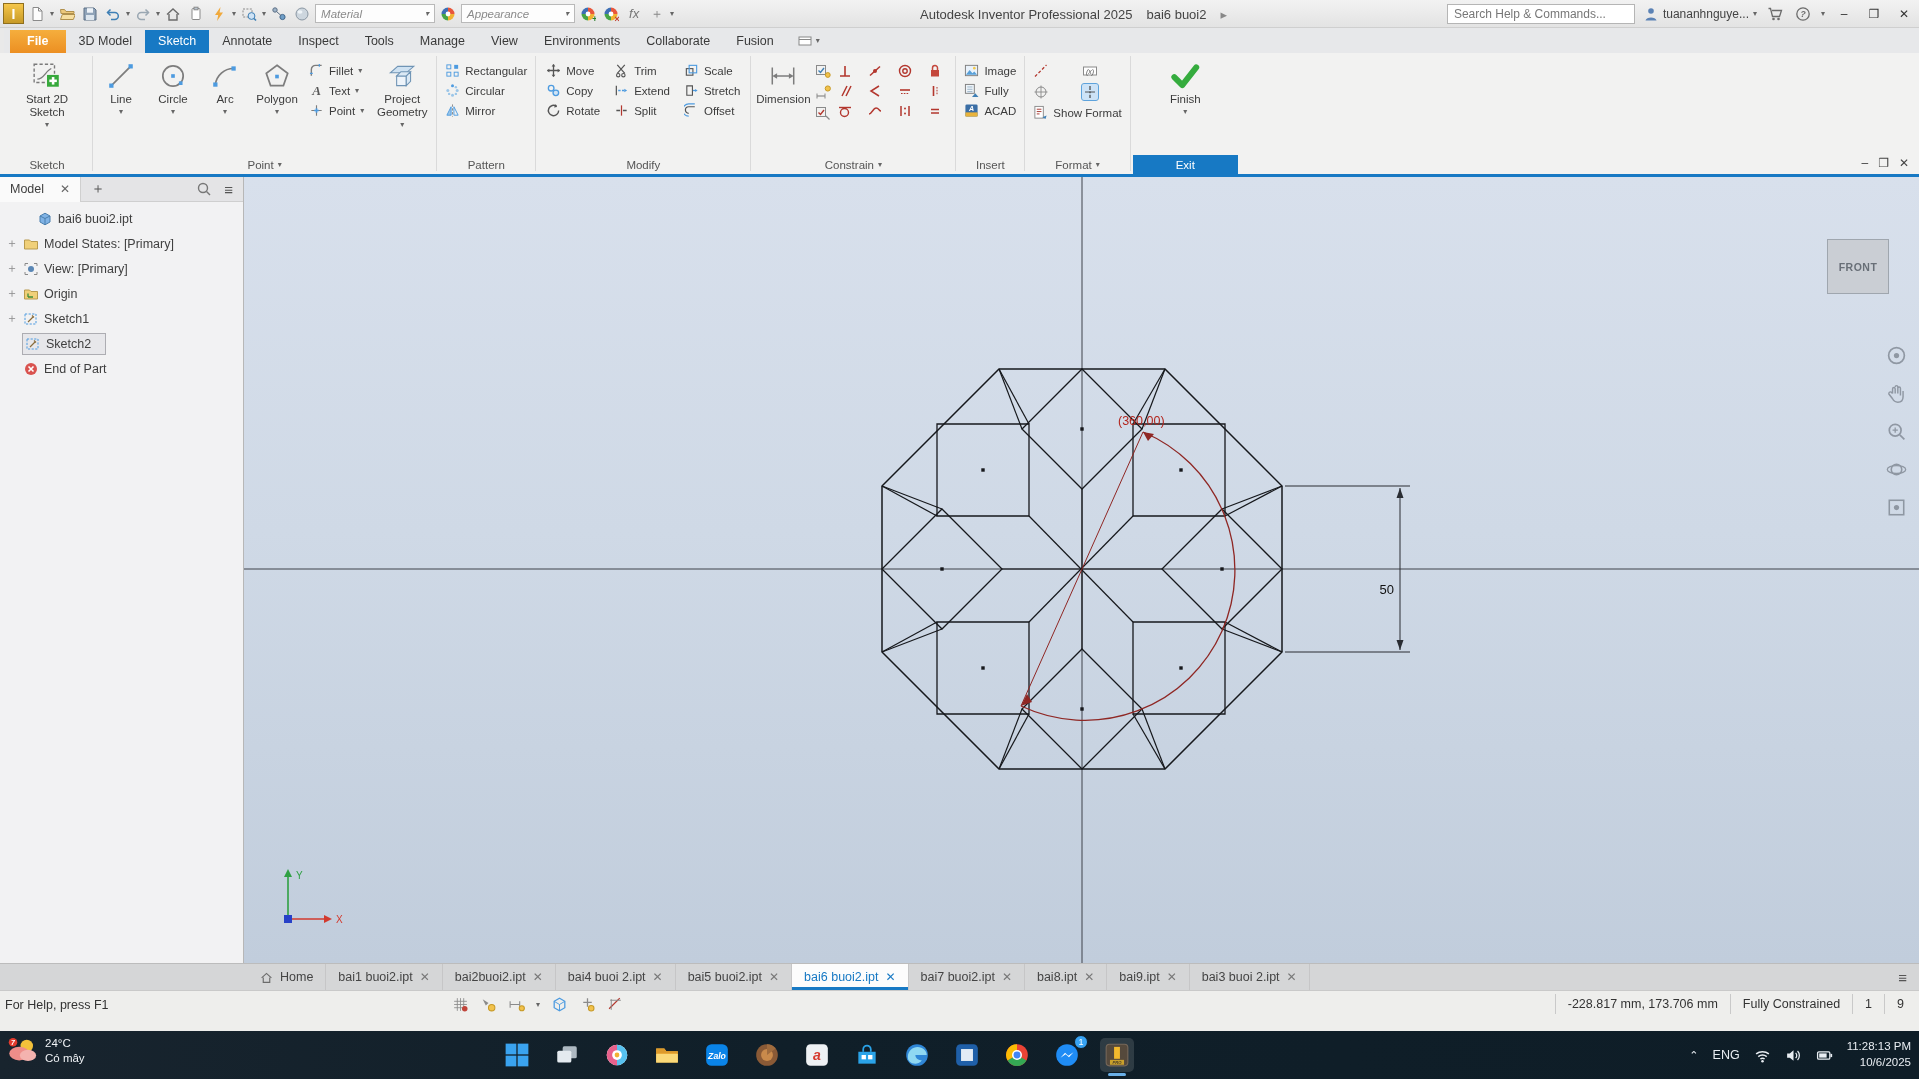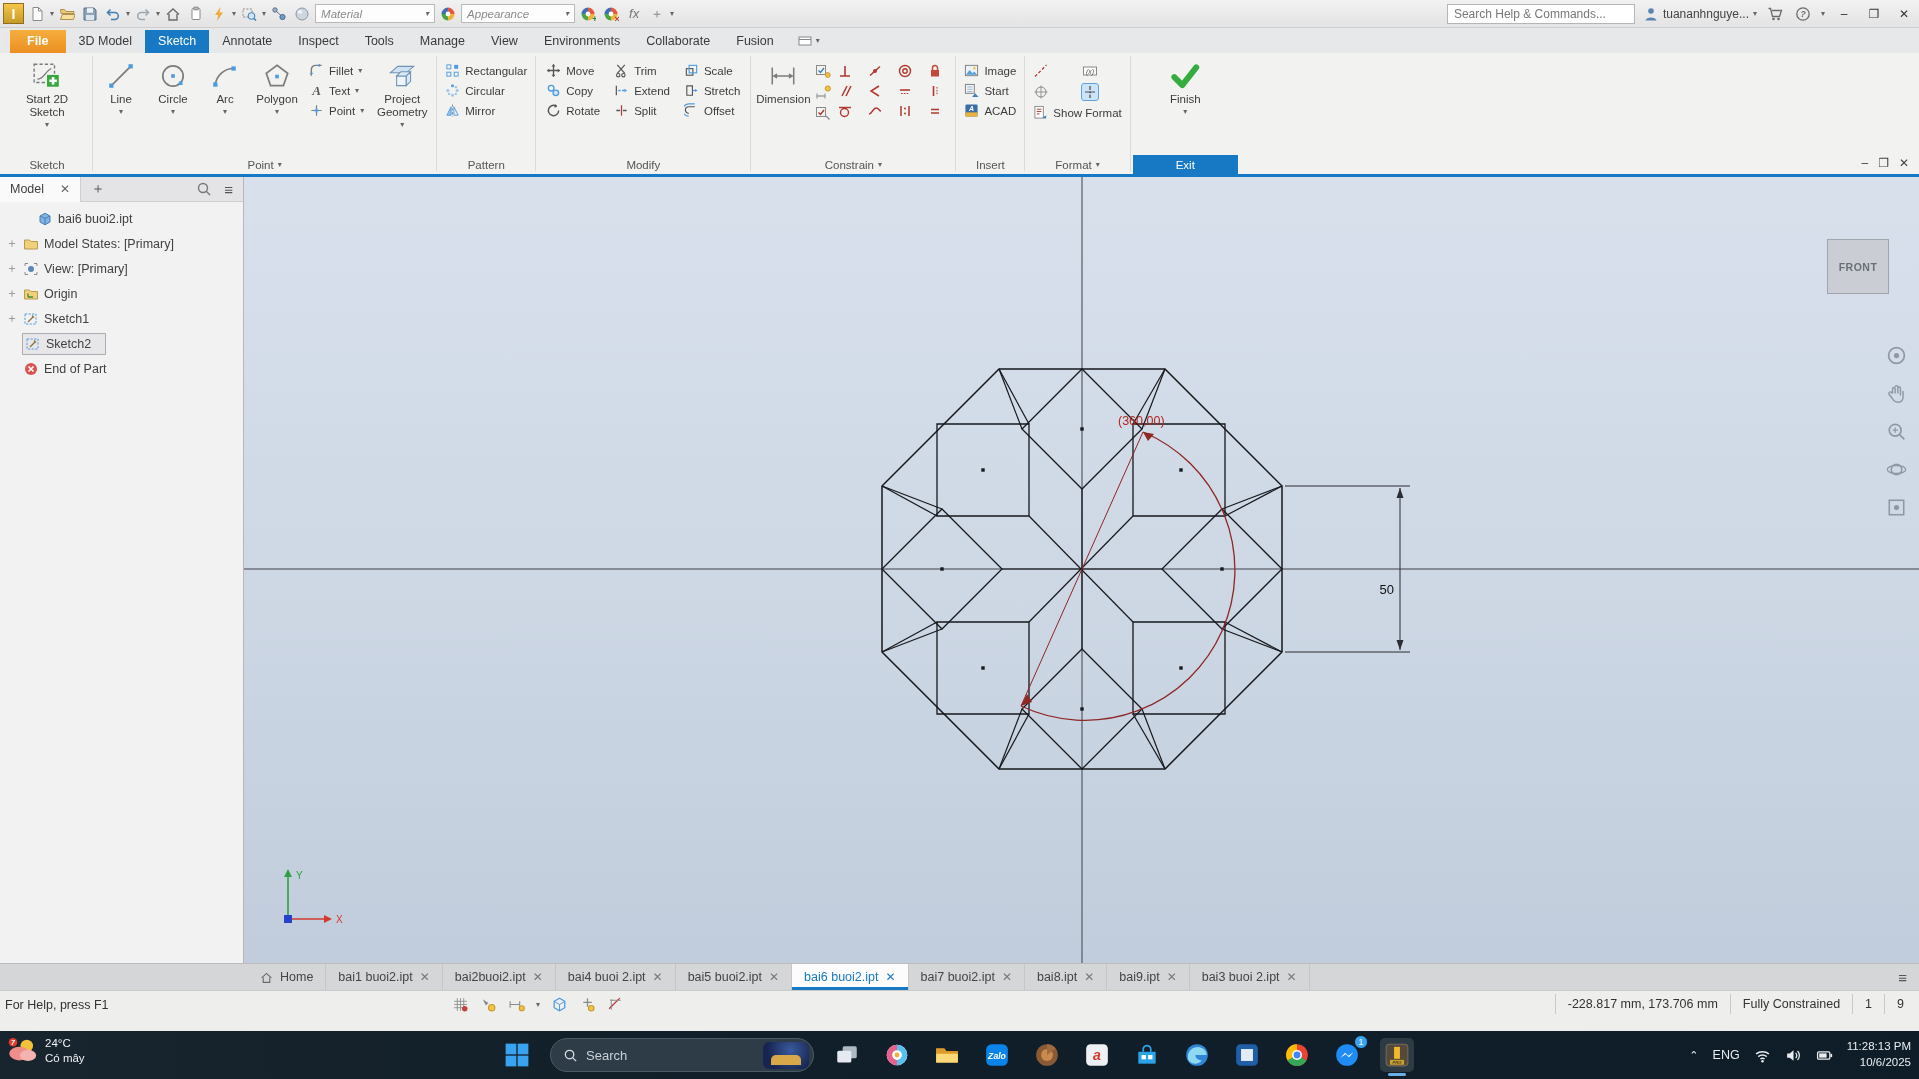--- a/index.html
+++ b/index.html
@@ -253,20 +253,25 @@
               <text x="11.3" y="16" font-size="9" fill="#c0392b" font-weight="bold">×</text>
             </svg>
           </i>
         </span>
       <span class="qbtn">
           <i style="font-style:italic;color:#777;font-size:13px">fx</i>
         </span>
       <span class="qbtn" style="color:#888;font-size:13px">＋</span>
       <span class="dar">▾</span>
     </div>
+    <div class="title-center">
+      <span>Autodesk Inventor Professional 2025</span>
+      <span>bai6 buoi2</span>
+      <span style="color:#888">▸</span>
+    </div>
     <div class="tb-right">
       <span class="helpsearch">Search Help &amp; Commands...</span>
       <span class="userbox">
           <i class="ic">
             <svg viewBox="0 0 16 16" xmlns="http://www.w3.org/2000/svg">
               <circle cx="8" cy="5" r="2.8" fill="#5b82b5"></circle>
               <path d="M2.5 14.5c.8-4 10.2-4 11 0z" fill="#5b82b5"></path>
             </svg>
           </i>
           <span>tuananhnguye...</span>
@@ -707,21 +712,21 @@
               <span>Image</span>
             </div>
             <div class="sitem">
               <i class="ic">
                 <svg viewBox="0 0 16 16" xmlns="http://www.w3.org/2000/svg">
                   <rect x="1.5" y="1.5" width="9.5" height="9.5" fill="#eef4f9" stroke="#7d7d7d"></rect>
                   <path d="M3.5 4.2h5.5M3.5 6.7h5.5M3.5 9.2h5.5" stroke="#9ab4c8"></path>
                   <path d="M8.5 15l3.5-4 3.5 4z" fill="#3e7fb5"></path>
                 </svg>
               </i>
-              <span>Start</span>
+              <span>Fully</span>
             </div>
             <div class="sitem">
               <i class="ic">
                 <svg viewBox="0 0 16 16" xmlns="http://www.w3.org/2000/svg">
                   <rect x="1.5" y="1.5" width="13" height="13" rx="1.5" fill="#3b6ea5"></rect>
                   <path d="M1.5 10h13v4.5h-13z" fill="#e8b33c"></path>
                   <text x="8" y="9" font-size="7.5" text-anchor="middle" fill="#fff" font-weight="bold">A</text>
                 </svg>
               </i>
               <span>ACAD</span>
@@ -1133,30 +1138,20 @@
       <div class="tapp">
           <i class="ic">
             <svg viewBox="0 0 16 16" xmlns="http://www.w3.org/2000/svg">
               <rect x="1" y="1" width="6.6" height="6.6" fill="#3aa3ef"></rect>
               <rect x="8.4" y="1" width="6.6" height="6.6" fill="#3aa3ef"></rect>
               <rect x="1" y="8.4" width="6.6" height="6.6" fill="#3aa3ef"></rect>
               <rect x="8.4" y="8.4" width="6.6" height="6.6" fill="#3aa3ef"></rect>
             </svg>
           </i>
         </div>
-      <div class="searchpill">
-        <i class="ic" style="width:15px;height:15px">
-            <svg viewBox="0 0 16 16" xmlns="http://www.w3.org/2000/svg">
-              <circle cx="7" cy="7" r="4.5" fill="none" stroke="#d7dee4" stroke-width="1.4"></circle>
-              <path d="M10.5 10.5L14 14" stroke="#d7dee4" stroke-width="1.4"></path>
-            </svg>
-          </i>
-        <span class="txt">Search</span>
-        <span class="bingpic"></span>
-      </div>
       <div style="display:flex;gap:16px;align-items:center">
         <div class="tapp">
             <i class="ic">
               <svg viewBox="0 0 24 24" xmlns="http://www.w3.org/2000/svg">
                 <rect x="8" y="4" width="13" height="11" rx="1.5" fill="#aeb9c2"></rect>
                 <rect x="3" y="8" width="13" height="11" rx="1.5" fill="#e4eaef"></rect>
               </svg>
             </i>
 
           </div>

